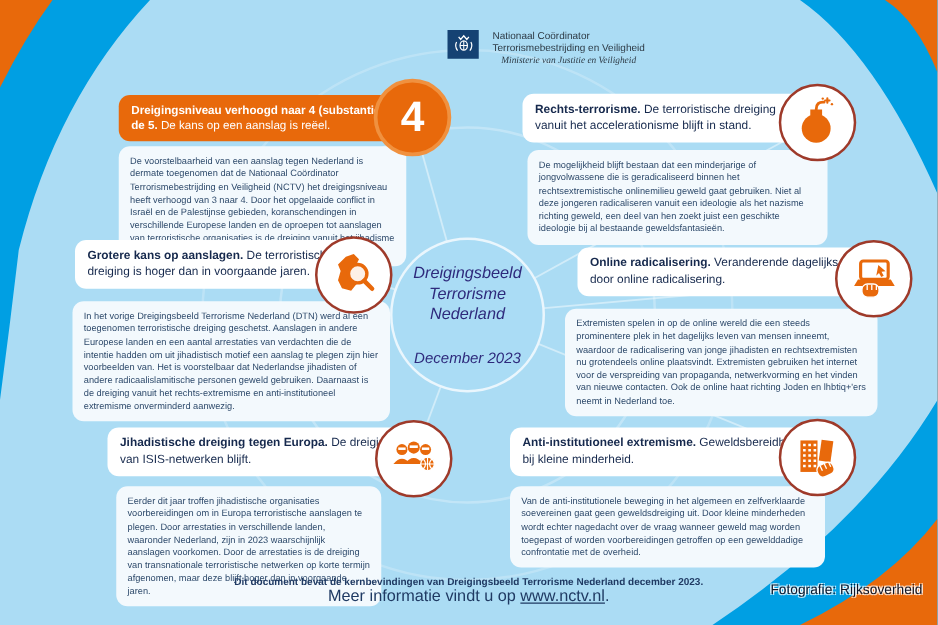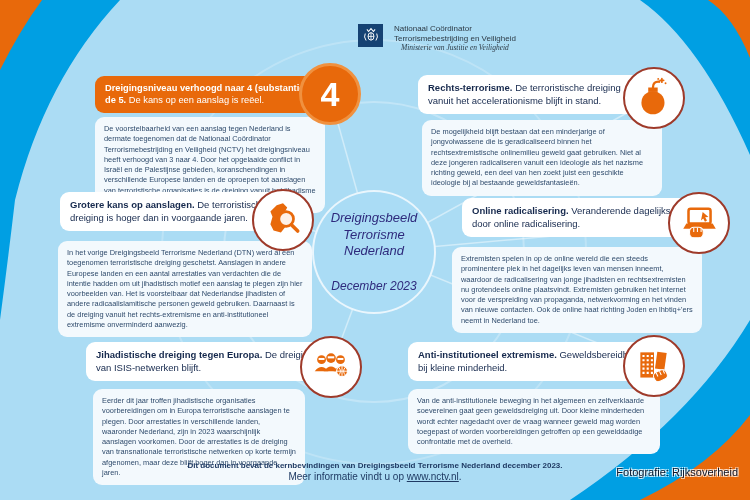--- a/index.html
+++ b/index.html
@@ -63,21 +63,21 @@
     position:absolute;left:312px;top:190px;width:124px;height:124px;border-radius:50%;
     background:#aadcf5;border:2px solid rgba(255,255,255,.75);box-sizing:border-box;
     display:flex;flex-direction:column;align-items:center;justify-content:center;
     color:#2e2a7c;text-align:center;z-index:2;
   }
   #center-circle .t{font-weight:normal;font-style:italic;font-size:13px;line-height:16.5px;}
   #center-circle .s{font-style:italic;font-size:12px;line-height:16px;margin-top:18px;}
   
   #footer{position:absolute;left:105px;top:461px;width:540px;text-align:center;color:#1f3a63;z-index:2;}
   #footer .f1{font-size:8px;font-weight:bold;line-height:9px;}
-  #footer .f2{font-size:10px;line-height:9px;margin-top:2px;}
+  #footer .f2{font-size:13px;line-height:9px;margin-top:2px;}
   #footer a{color:#1f3a63;text-decoration:underline;cursor:pointer;}
   
   #credit{
     position:absolute;right:12px;top:466px;font-size:11px;color:#0f172a;z-index:5;
     text-shadow:-1px -1px 0 rgba(255,255,255,.75),1px -1px 0 rgba(255,255,255,.75),
                 -1px 1px 0 rgba(255,255,255,.75),1px 1px 0 rgba(255,255,255,.75);
     padding-left:40px;
   }
 </style>
 </head>

